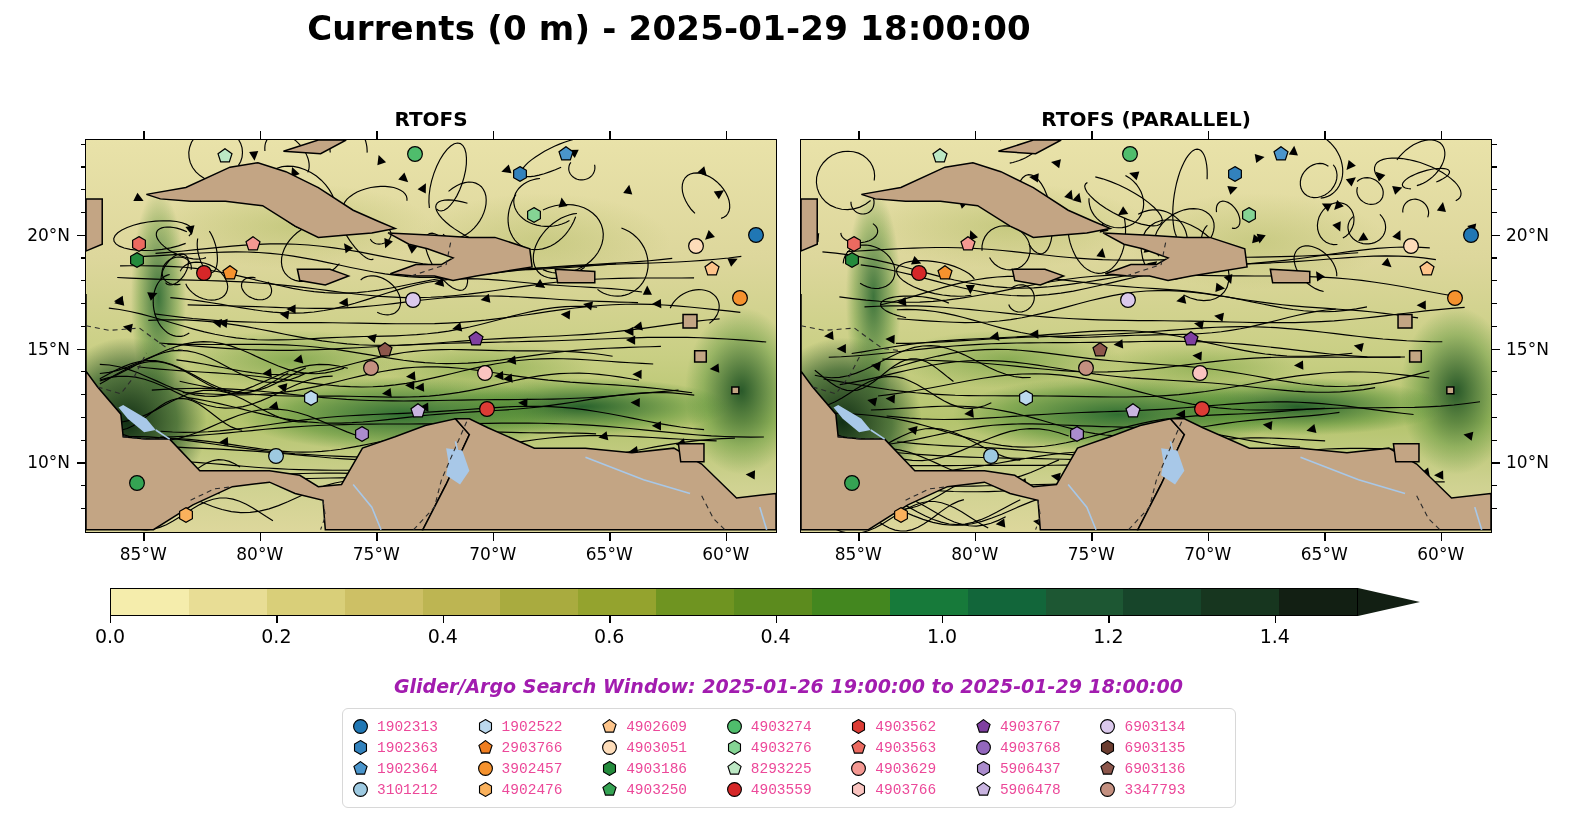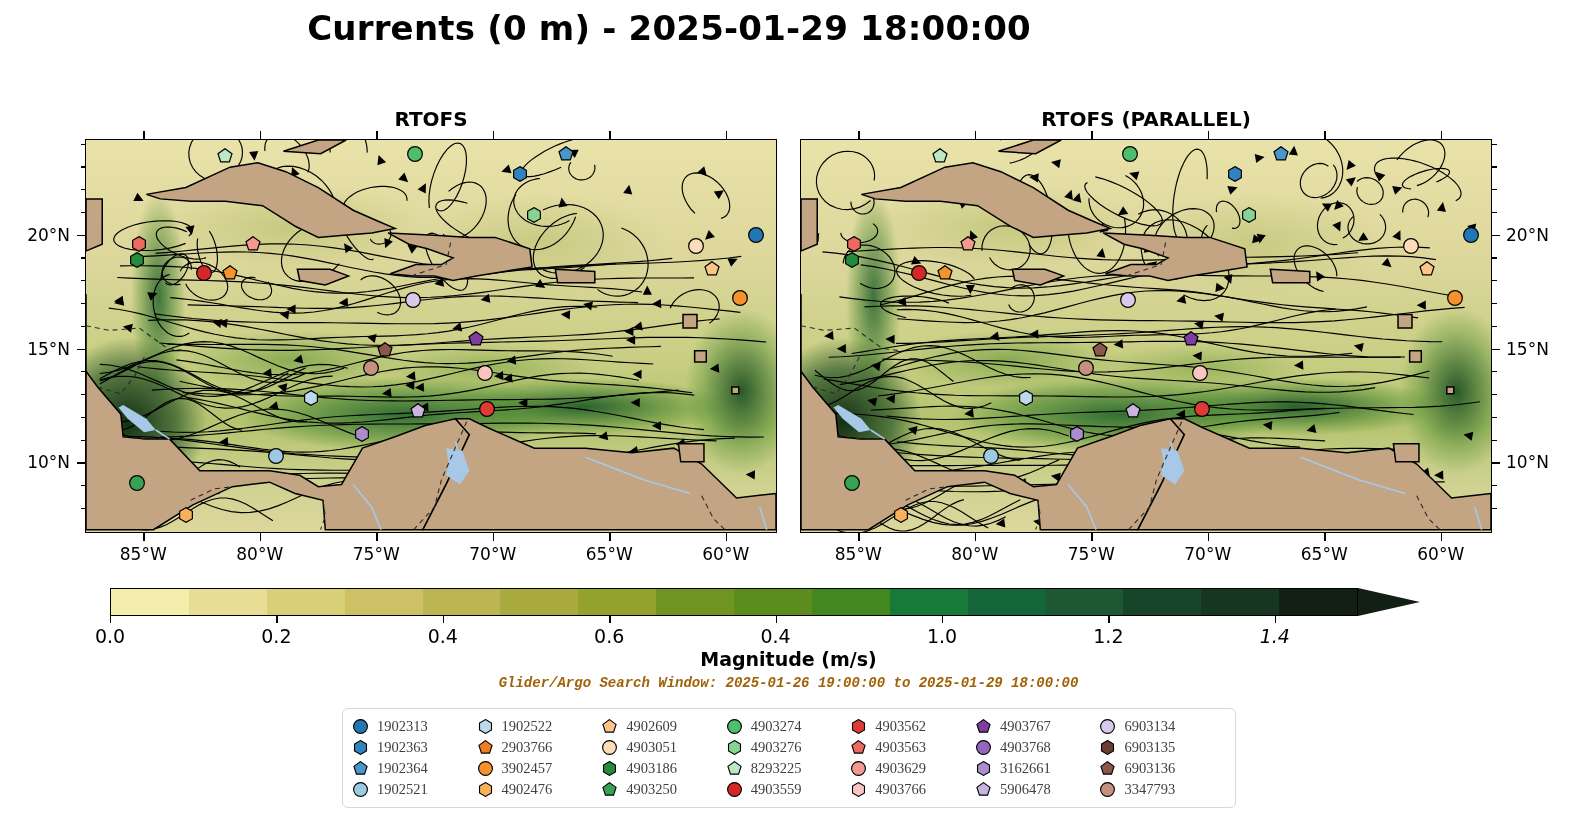--- a/index.html
+++ b/index.html
@@ -36,29 +36,29 @@
   .axlab{position:absolute;font-size:17px;color:#000;white-space:nowrap;}
 
   
   .cbwrap{position:absolute;}
   .cbbar{position:absolute;left:0;top:0;height:28px;border:1.4px solid #000;box-sizing:border-box;}
   .cbseg{position:absolute;top:0;height:100%;}
   .cbarrow{position:absolute;top:0;width:0;height:0;}
   .cbtick{position:absolute;width:1.4px;height:7px;background:#000;}
   .cblab{position:absolute;font-size:19px;color:#000;transform:translateX(-50%);}
   .cbtitle{position:absolute;width:100%;text-align:center;font-size:19px;font-weight:bold;color:#000;}
-  .cbsub{position:absolute;width:100%;text-align:center;font-size:14px;font-weight:bold;font-style:italic;color:#a16207;font-family:Liberation Mono, monospace;}
+  .cbsub{position:absolute;width:100%;text-align:center;font-size:19px;font-weight:bold;font-style:italic;color:#a21caf;}
 
   
   .legend{position:absolute;border:1px solid #d8d8d8;border-radius:6px;background:#fff;
           box-sizing:border-box;padding:7px 10px;}
   .legrow{display:flex;}
   .legcell{display:flex;align-items:center;width:133px;height:21px;}
   .legmark{width:15px;height:15px;flex:0 0 15px;margin-right:9px;}
-  .legtxt{font-size:14.5px;color:#404040;font-family:Liberation Serif, serif;}
+  .legtxt{font-size:14.5px;color:#ec4899;font-family:Liberation Mono, monospace;}
 </style>
 </head>
 <body>
 
 <div class="fig">
 
   <div class="title">Currents (0 m) - 2025-01-29 18:00:00</div>
 
   <div id="panels">
       <div class="panel-title" style="left: 85px; top: 107px; width: 692px;">RTOFS</div>
@@ -705,25 +705,24 @@
         <div class="cblab" style="left: 332.8px; top: 37px;">0.4</div>
         <div class="cbtick" style="left: 499.2px; top: 28px;"></div>
         <div class="cblab" style="left: 499.2px; top: 37px;">0.6</div>
         <div class="cbtick" style="left: 665.6px; top: 28px;"></div>
         <div class="cblab" style="left: 665.6px; top: 37px;">0.4</div>
         <div class="cbtick" style="left: 832px; top: 28px;"></div>
         <div class="cblab" style="left: 832px; top: 37px;">1.0</div>
         <div class="cbtick" style="left: 998.4px; top: 28px;"></div>
         <div class="cblab" style="left: 998.4px; top: 37px;">1.2</div>
         <div class="cbtick" style="left: 1164.8px; top: 28px;"></div>
-        <div class="cblab" style="left: 1164.8px; top: 37px; font-style: italic;">1.4</div>
+        <div class="cblab" style="left: 1164.8px; top: 37px;">1.4</div>
       </div>
   <div class="cbarrow" style="left: 1248px; border-top: 14px solid transparent; border-bottom: 14px solid transparent; border-left: 62px solid rgb(18, 31, 19);"></div>
     </div>
-  <div class="cbtitle" id="cbtitle" style="top: 648px;">Magnitude (m/s)</div>
   <div class="cbsub" id="cbsub" style="top: 675px;">Glider/Argo Search Window: 2025-01-26 19:00:00 to 2025-01-29 18:00:00</div>
 
   <div class="legend" id="legend" style="left: 342px; top: 708px; width: 894px;">
       <div class="legrow">
         <div class="legcell">
           <span class="legmark"><svg width="15" height="15" viewBox="0 0 15 15">
               <circle cx="7.5" cy="7.5" r="6.9" fill="#2077b4" stroke="#000" stroke-width="1.125"></circle>
             </svg></span>
           <span class="legtxt">1902313</span>
         </div>
@@ -836,35 +835,35 @@
         <div class="legcell">
           <span class="legmark"><svg width="15" height="15" viewBox="0 0 15 15">
               <circle cx="7.5" cy="7.5" r="6.9" fill="#f49892" stroke="#000" stroke-width="1.125"></circle>
             </svg></span>
           <span class="legtxt">4903629</span>
         </div>
         <div class="legcell">
           <span class="legmark"><svg width="15" height="15" viewBox="0 0 15 15">
               <polygon points="7.50,0.60 13.48,4.05 13.48,10.95 7.50,14.40 1.52,10.95 1.52,4.05" fill="#ab8ccd" stroke="#000" stroke-width="1.125"></polygon>
             </svg></span>
-          <span class="legtxt">3162661</span>
+          <span class="legtxt">5906437</span>
         </div>
         <div class="legcell">
           <span class="legmark"><svg width="15" height="15" viewBox="0 0 15 15">
               <polygon points="7.50,0.60 14.06,5.37 11.56,13.08 3.44,13.08 0.94,5.37" fill="#8c564b" stroke="#000" stroke-width="1.125"></polygon>
             </svg></span>
           <span class="legtxt">6903136</span>
         </div>
       </div>
       <div class="legrow">
         <div class="legcell">
           <span class="legmark"><svg width="15" height="15" viewBox="0 0 15 15">
               <circle cx="7.5" cy="7.5" r="6.9" fill="#9ecae1" stroke="#000" stroke-width="1.125"></circle>
             </svg></span>
-          <span class="legtxt">1902521</span>
+          <span class="legtxt">3101212</span>
         </div>
         <div class="legcell">
           <span class="legmark"><svg width="15" height="15" viewBox="0 0 15 15">
               <polygon points="7.50,0.60 13.48,4.05 13.48,10.95 7.50,14.40 1.52,10.95 1.52,4.05" fill="#fab15c" stroke="#000" stroke-width="1.125"></polygon>
             </svg></span>
           <span class="legtxt">4902476</span>
         </div>
         <div class="legcell">
           <span class="legmark"><svg width="15" height="15" viewBox="0 0 15 15">
               <polygon points="7.50,0.60 14.06,5.37 11.56,13.08 3.44,13.08 0.94,5.37" fill="#35a353" stroke="#000" stroke-width="1.125"></polygon>

